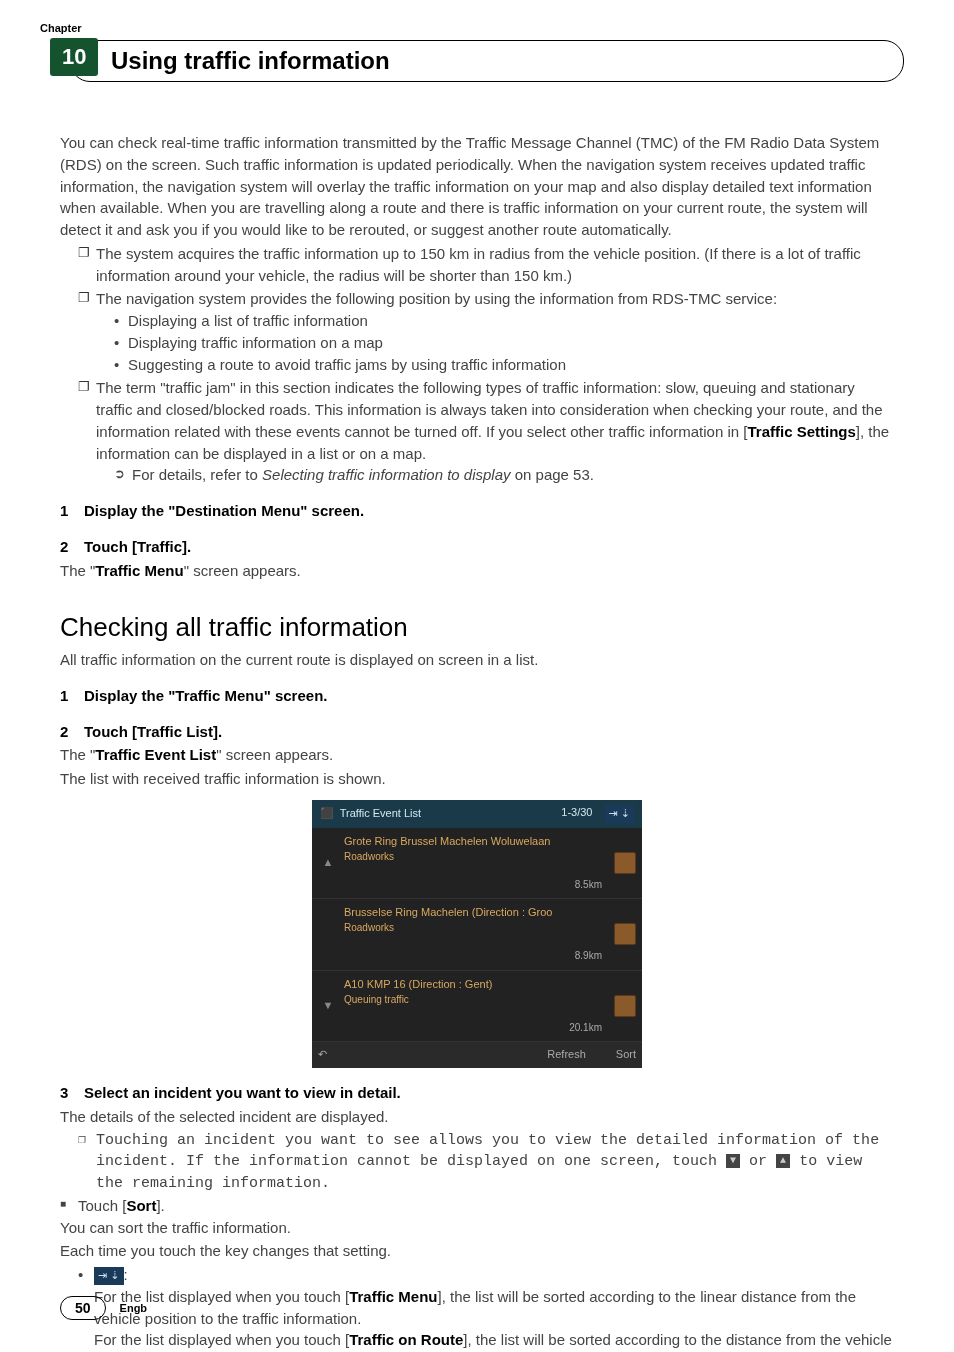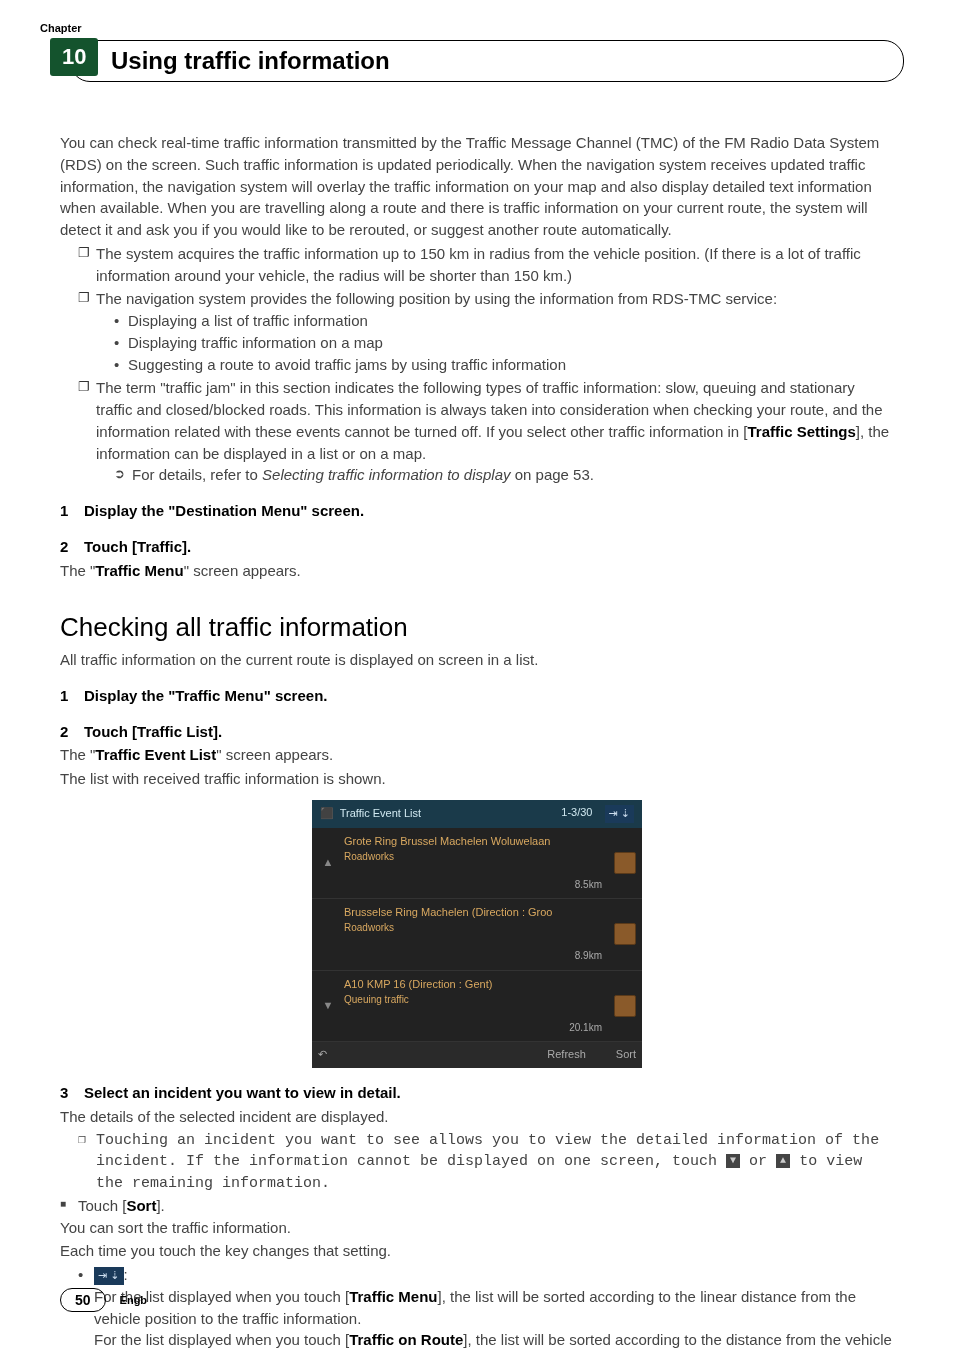--- a/index.html
+++ b/index.html
@@ -249,21 +249,21 @@
       color: #ccc;
       font-size: 10px;
       width: 14px;
       height: 14px;
       text-align: center;
       line-height: 14px;
       vertical-align: middle;
     }
     .footer {
       position: absolute;
-      bottom: 40px;
+      bottom: 32px;
       left: 60px;
       display: flex;
       align-items: center;
       gap: 14px;
     }
     .page-badge {
       border: 1px solid #000;
       border-radius: 14px;
       padding: 3px 14px;
       font-weight: bold;

